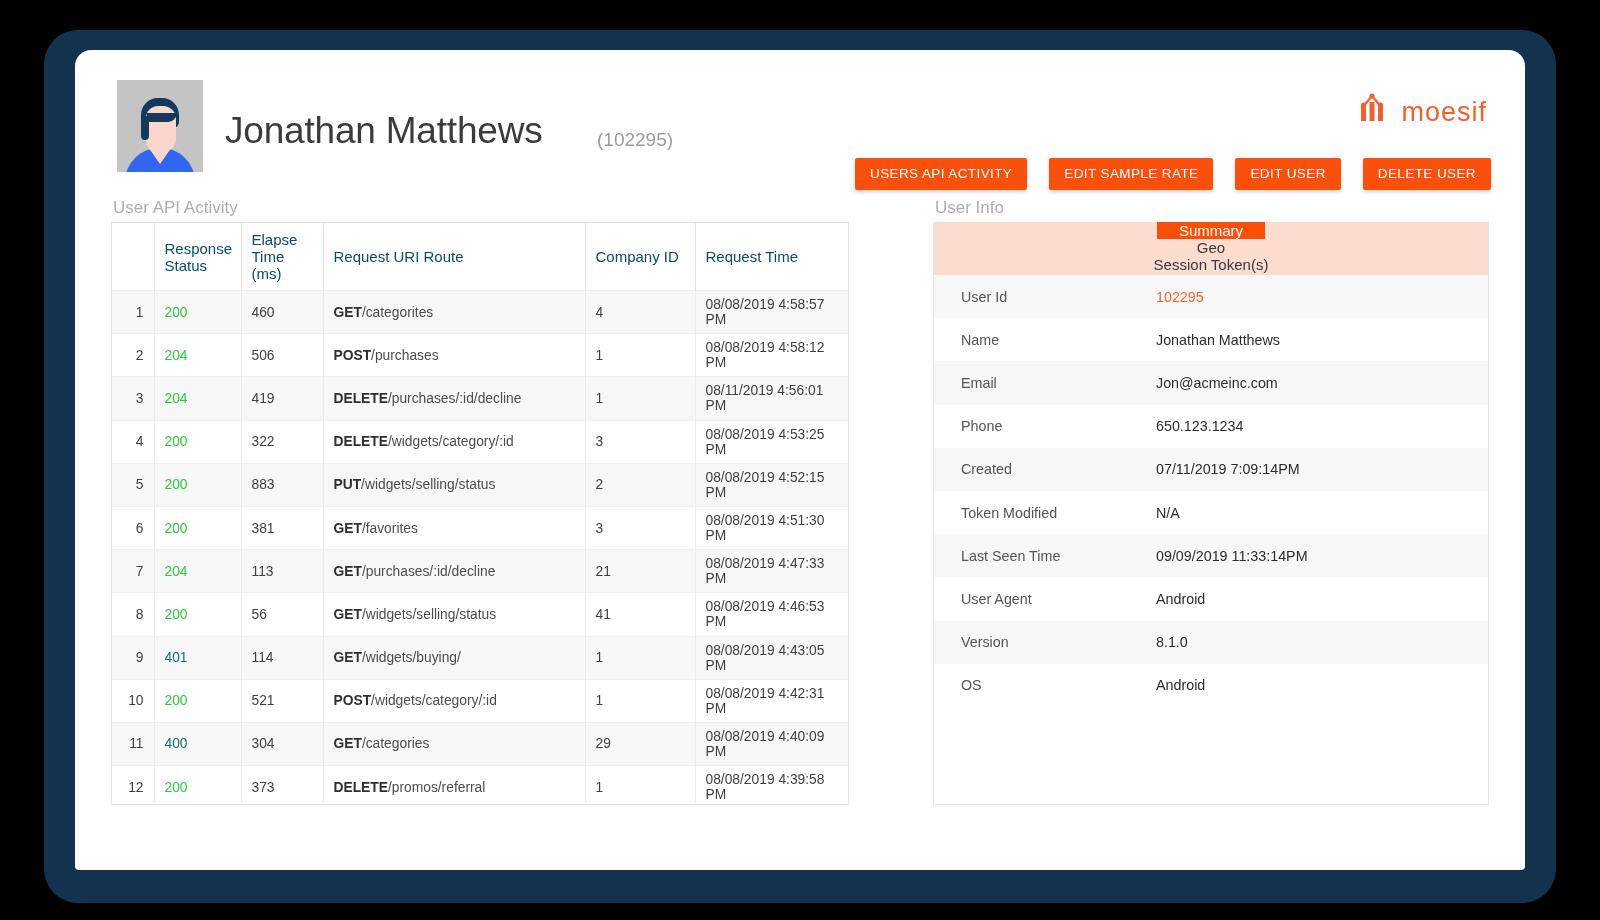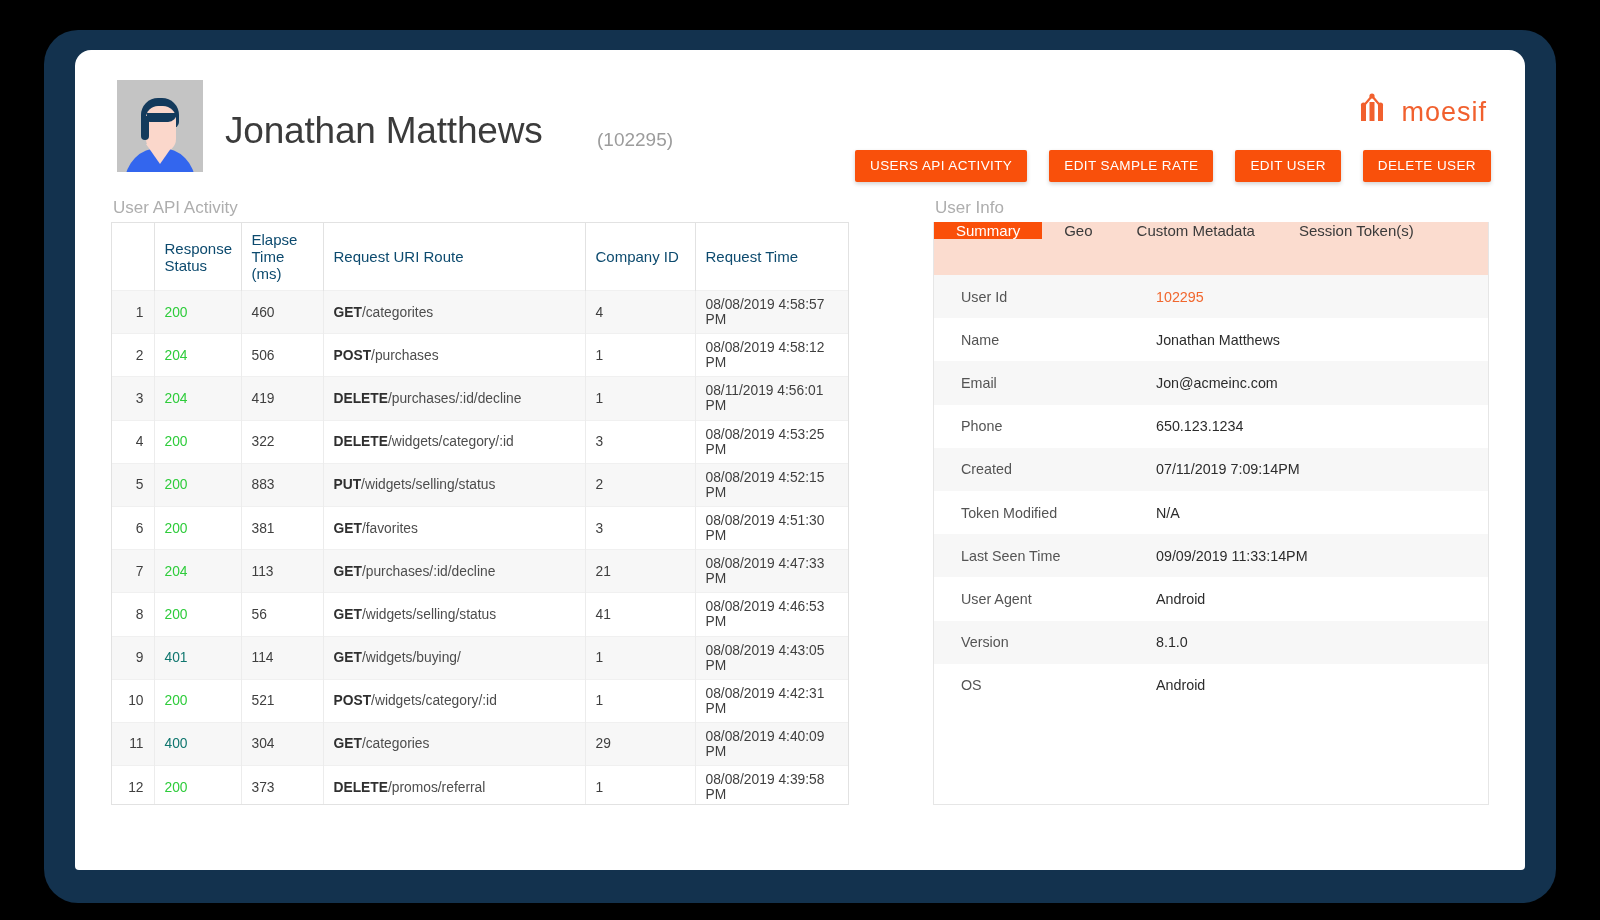--- a/index.html
+++ b/index.html
@@ -92,21 +92,21 @@
     position: absolute; left: 522px; top: 79px;
     font-size: 19px; color: #9c9c9c; white-space: nowrap;
   }
 
   
   .logo { position: absolute; right: 38px; top: 35px; display: flex; align-items: center; gap: 9px; }
   .logo svg { display: block; }
   .logo-word { font-size: 27px; color: #f1602e; letter-spacing: 1px; font-weight: 400; margin-top: 12px; }
 
   
-  .btn-row { position: absolute; right: 34px; top: 100px; display: flex; gap: 22px; }
+  .btn-row { position: absolute; right: 34px; top: 108px; display: flex; gap: 22px; }
   .act-btn {
     background: #f9500b;
     color: #ffffff;
     border: none;
     font-family: "Liberation Sans", sans-serif;
     font-size: 13.5px;
     letter-spacing: 0.4px;
     padding: 0 15px;
     height: 32px;
     line-height: 32px;
@@ -166,21 +166,21 @@
 
   
   .userinfo-wrap {
     position: absolute; left: 858px; top: 172px;
     width: 556px; height: 583px;
     border: 1px solid #e6e6e6;
     border-top: none;
     background: #ffffff;
     overflow: hidden;
   }
-  .tabbar { display: flex; background: #fbdccf; height: 53px; align-items: flex-start; }
+  .tabbar { display: flex; background: #fbdccf; height: 53px; align-items: center; flex-direction: column; }
   .tab {
     display: flex; align-items: center; justify-content: center;
     font-size: 15px; color: #3a3a3a;
     padding: 0 22px; cursor: pointer; white-space: nowrap;
   }
   .tab.active { background: #fa4f09; color: #ffffff; }
   .info-row { display: flex; align-items: center; height: 43.2px; font-size: 14.3px; }
   .info-row:nth-child(odd)  { background: #f7f7f7; }
   .info-row:nth-child(even) { background: #ffffff; }
   .info-key { width: 222px; padding-left: 27px; color: #545454; }
@@ -344,21 +344,20 @@
               <td class="c-time">08/08/2019 4:39:58 PM</td>
             </tr>
           </tbody>
       </table>
     </div>
 
     <div class="userinfo-wrap">
       <div class="tabbar" id="tabbar">
           <div class="tab active">Summary</div>
           <div class="tab">Geo</div>
-          <div class="tab">Custom Metadata</div>
           <div class="tab">Session Token(s)</div>
         </div>
       <div id="info-rows">
           <div class="info-row">
             <div class="info-key">User Id</div>
             <div class="info-val accent">102295</div>
           </div>
           <div class="info-row">
             <div class="info-key">Name</div>
             <div class="info-val">Jonathan Matthews</div>

